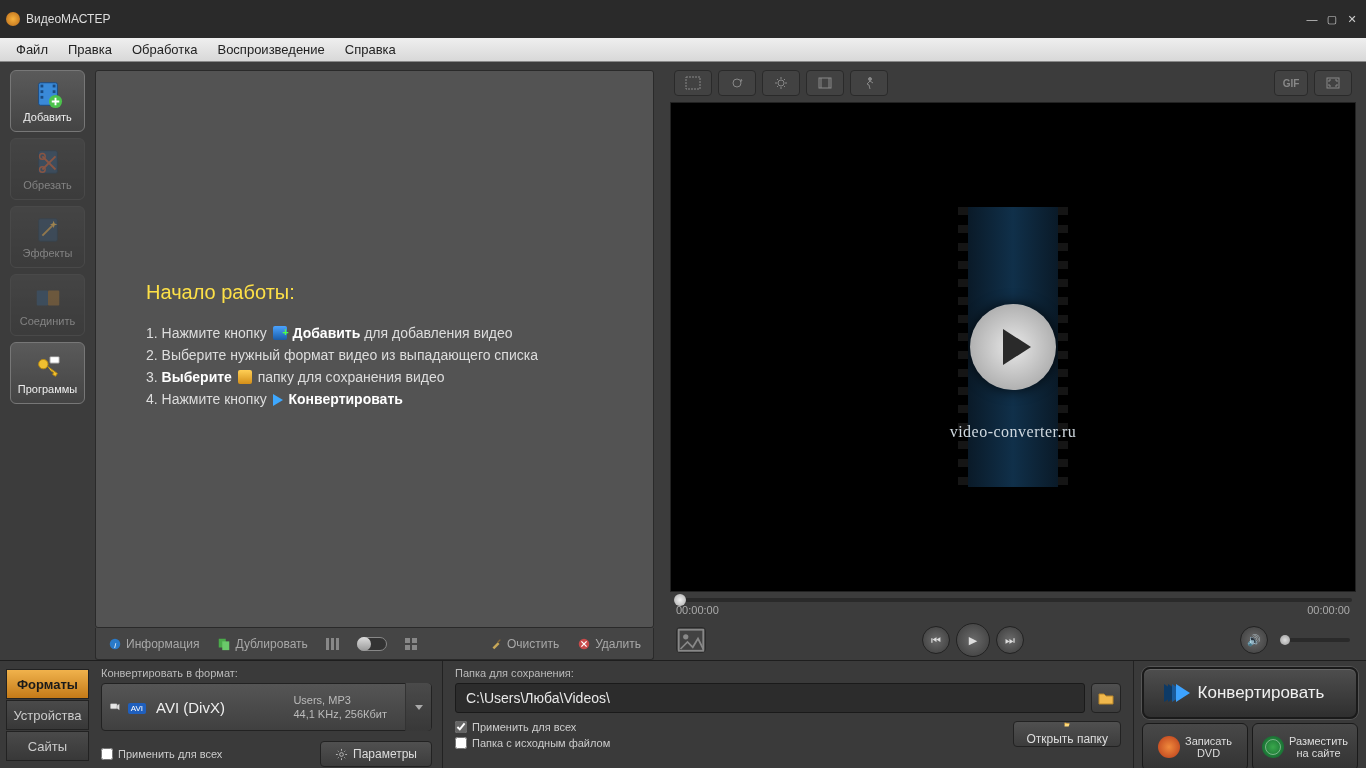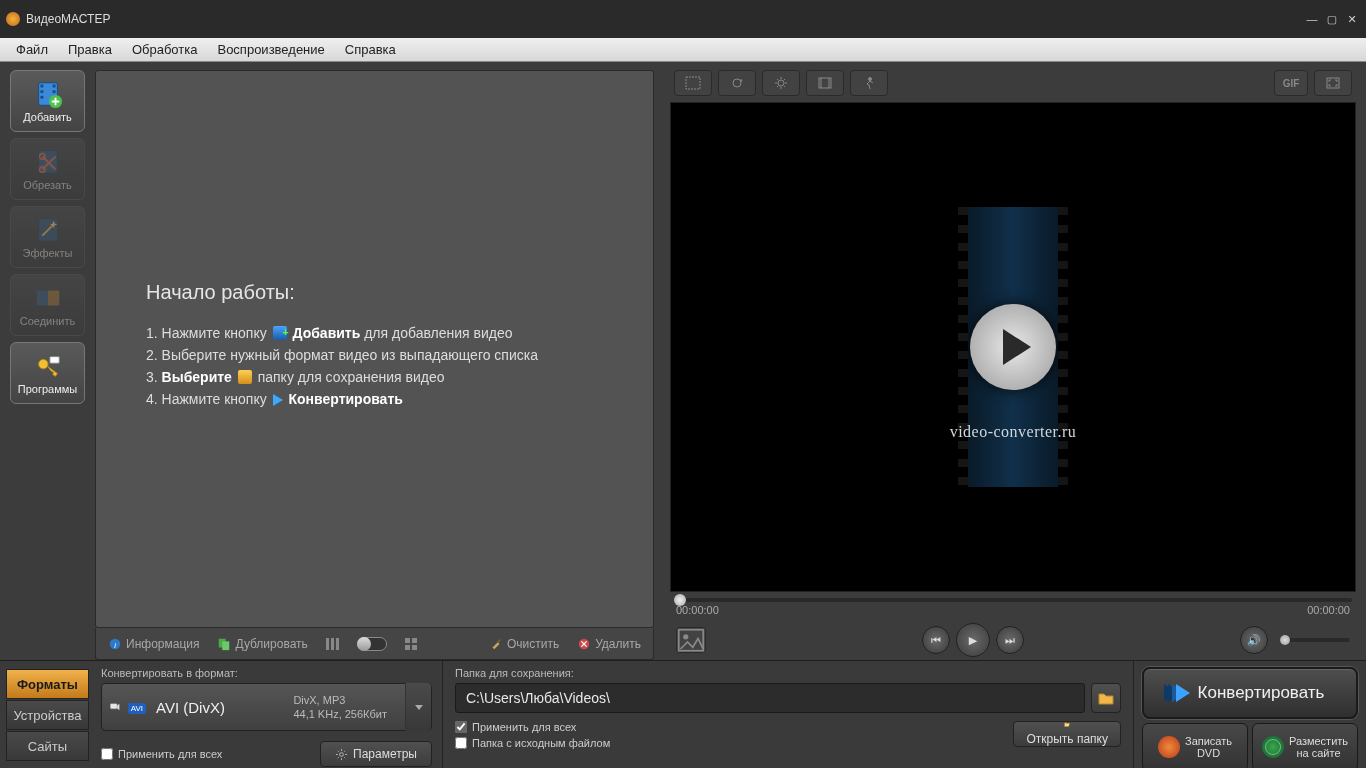--- a/index.html
+++ b/index.html
@@ -22,21 +22,21 @@
 
 .toolcol { width: 95px; padding: 8px 10px; display: flex; flex-direction: column; gap: 6px; }
 .toolbtn { width: 75px; height: 62px; background: linear-gradient(#4c4c4c, #3c3c3c); border: 1px solid #555; border-radius: 6px; display: flex; flex-direction: column; align-items: center; justify-content: center; gap: 2px; color: #bbb; font-size: 11px; }
 .toolbtn.enabled { background: linear-gradient(#5a5a5a, #444); border-color: #777; color: #eee; }
 .toolbtn svg { width: 30px; height: 30px; }
 .toolbtn.disabled { opacity: .55; }
 
 
 .centerpanel { flex: 1; padding: 8px 8px 0 0; display: flex; flex-direction: column; }
 .filelist { flex: 1; background: #535353; border: 1px solid #2a2a2a; border-radius: 3px; position: relative; padding: 30px; color: #e8e8e8; }
-.getstarted h2 { font-weight: normal; font-size: 20px; color: #e5e5e5; margin: 180px 0 18px 20px; }
+.getstarted h2 { font-weight: normal; font-size: 20px; color: #fde047; margin: 180px 0 18px 20px; }
 .getstarted ol { list-style: none; margin-left: 20px; }
 .getstarted li { font-size: 14px; line-height: 22px; color: #ddd; }
 .getstarted li b { color: #fff; font-weight: bold; }
 .mini-ic { display: inline-block; width: 14px; height: 14px; vertical-align: -2px; margin: 0 2px; }
 .mic-add { background: linear-gradient(#4aa3ff, #1a5ca8); border-radius: 2px; position: relative; }
 .mic-add::after { content: "+"; color: #4cff4c; font-size: 11px; font-weight: bold; position: absolute; right: -2px; bottom: -3px; }
 .mic-folder { background: linear-gradient(#ffcf55, #d48f19); border-radius: 2px; }
 .mic-play { width: 0; height: 0; border-left: 10px solid #3ea8ff; border-top: 6px solid transparent; border-bottom: 6px solid transparent; }
 
 
@@ -338,21 +338,21 @@
     <div class="fmtselect">
       <div class="fmticon">
         <svg width="26" height="20" viewBox="0 0 26 20">
             <rect x="1" y="1" width="18" height="14" rx="2" fill="#e8e8e8" stroke="#999"></rect>
             <path d="M19 6l6-4v16l-6-4z" fill="#e8e8e8" stroke="#999"></path>
           </svg>
         <span class="badge">AVI</span>
       </div>
       <div class="fmtname">AVI (DivX)</div>
       <div class="fmtdetails">
-        <div>DivX, MP3</div>
+        <div>Users, MP3</div>
         <div>44,1 KHz, 256Кбит</div>
       </div>
       <div class="fmtdrop"></div>
     </div>
     <div class="fmtrow2">
       <label class="chk">
           <input type="checkbox" style="">
           <span>Применить для всех</span>
         </label>
       <div class="parambtn">

